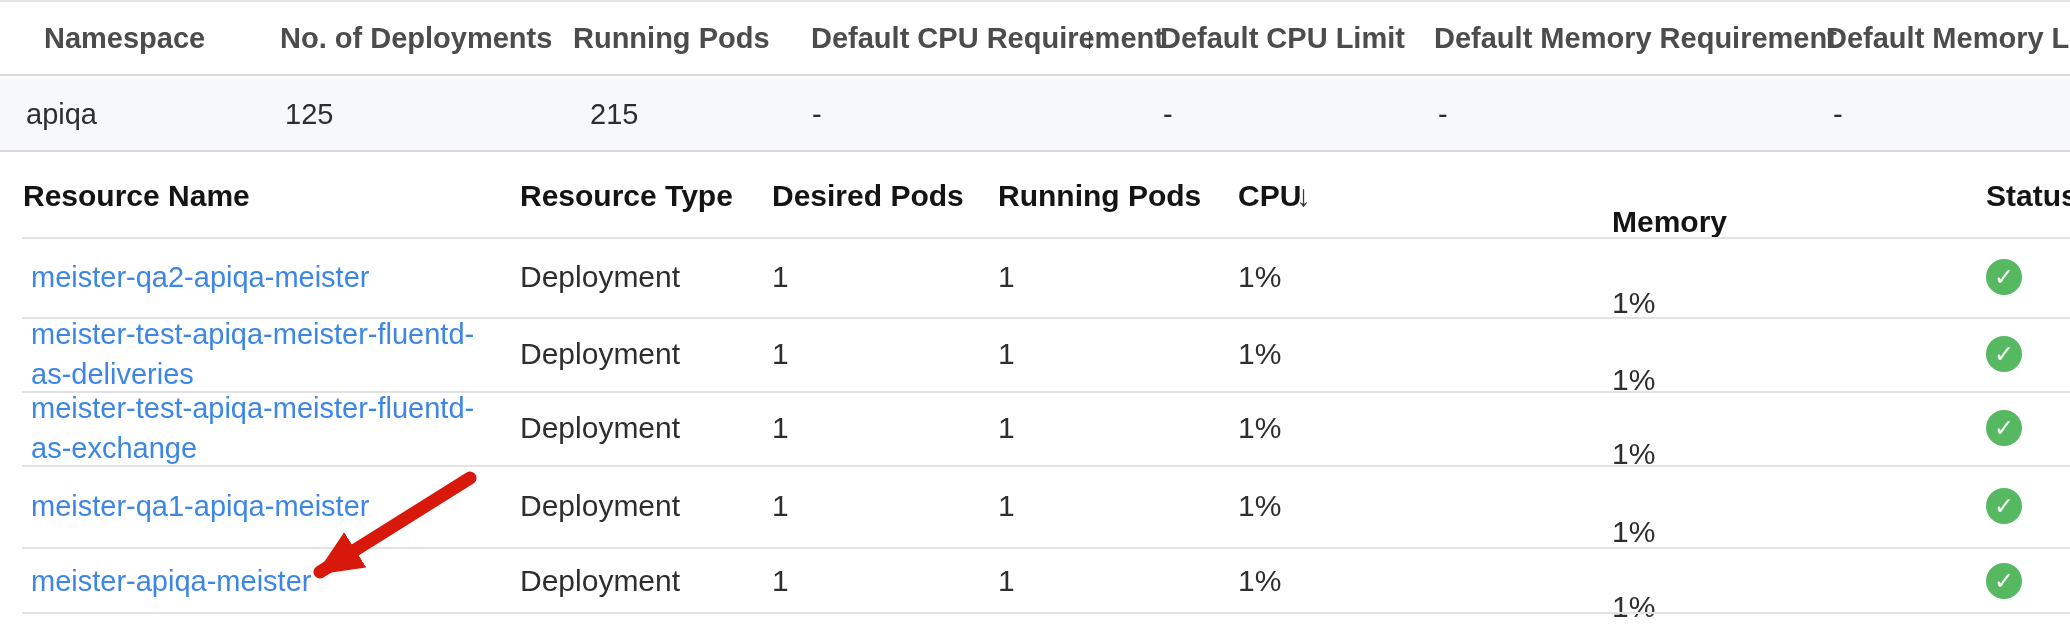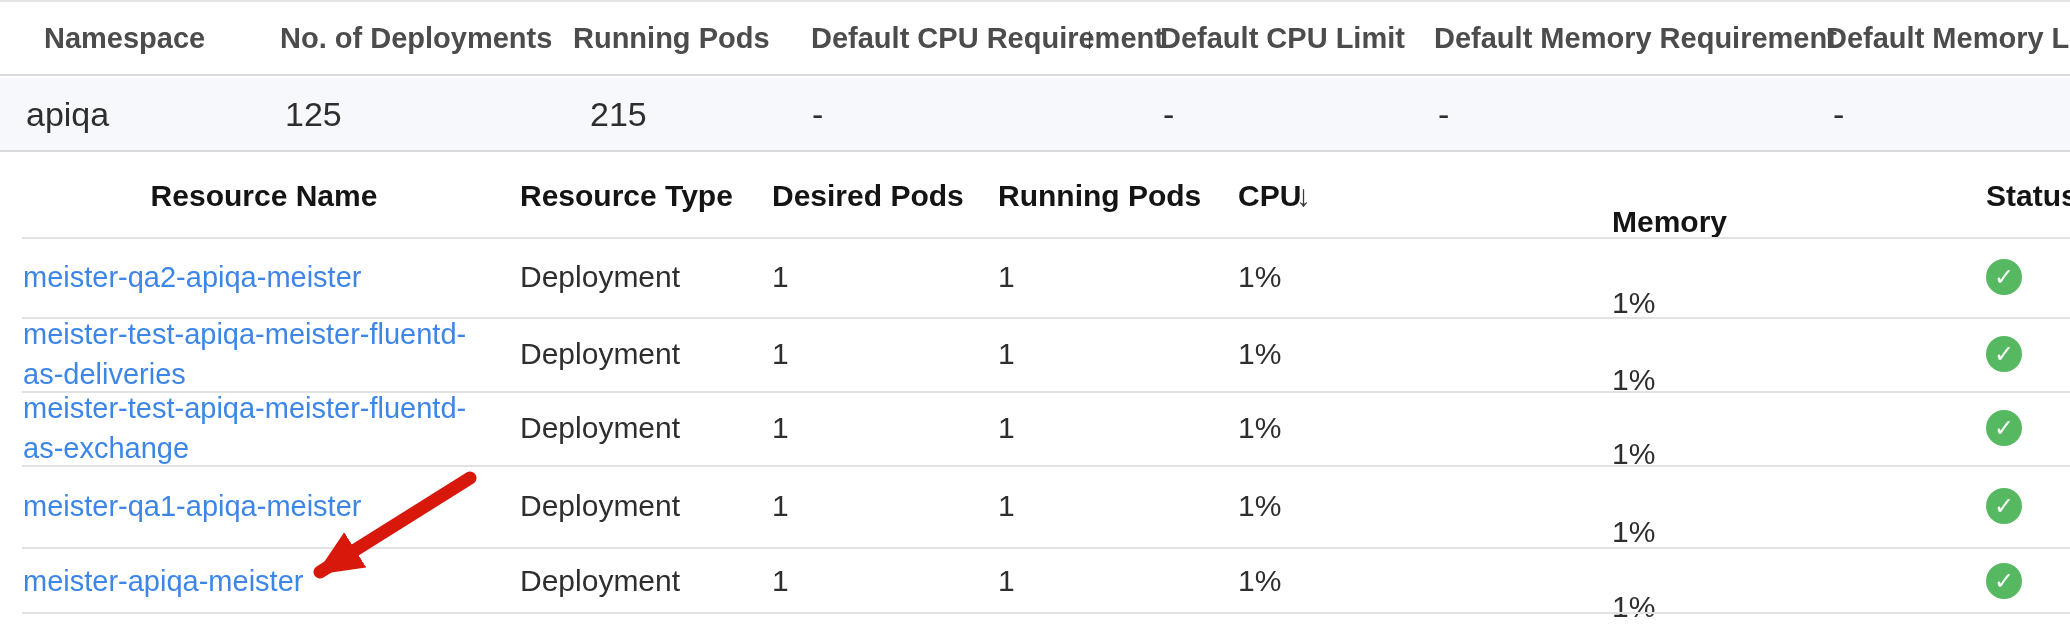--- a/index.html
+++ b/index.html
@@ -10,51 +10,51 @@
   }
   
   .t1-header { position:absolute; left:0; top:0; width:2070px; height:76px; border-top:2px solid #e4e4e4; border-bottom:2px solid #dadada; }
   .t1-header .hcell {
     position:absolute; top:50%; transform:translateY(-50%);
     font-size:29px; font-weight:600; color:#4c4c4c; white-space:nowrap;
   }
   .t1-row { position:absolute; left:0; top:78px; width:2070px; height:74px; background:#f7f8fc; border-bottom:2px solid #dadada; }
   .t1-row .vcell {
     position:absolute; top:50%; transform:translateY(-50%);
-    font-size:34px; color:#2e2e2e; white-space:nowrap;
+    font-size:29px; color:#2e2e2e; white-space:nowrap;
   }
   .h1-namespace{left:44px}.h1-deployments{left:280px}.h1-runpods{left:573px}
   .h1-cpureq{left:811px}.h1-cpulim{left:1160px}.h1-memreq{left:1434px}.h1-memlim{left:1826px}
   .v1-namespace{left:26px}.v1-deployments{left:285px}.v1-runpods{left:590px}
   .v1-cpureq{left:812px}.v1-cpulim{left:1163px}.v1-memreq{left:1438px}.v1-memlim{left:1833px}
   .sort-icon { display:inline-block; font-size:30px; color:#3c3c3c; cursor:pointer; }
   .t1-sort { position:absolute; left:1082px; top:50%; transform:translateY(-50%); }
   
-  .t2-header { position:absolute; left:0; top:154px; width:2070px; height:83px;text-align:center; }
+  .t2-header { position:absolute; left:0; top:154px; width:2070px; height:83px; }
   .t2-header .hcell {
     position:absolute; top:50%; transform:translateY(-50%);
     font-size:30px; font-weight:700; color:#141414; white-space:nowrap;
   }
   .t2-sort { position:absolute; left:1296px; top:50%; transform:translateY(-50%); }
   .t2-body { position:absolute; left:0; top:237px; width:2070px; }
   .t2-row { position:relative; width:2070px; }
   .t2-row .sep { position:absolute; left:22px; right:0; top:0; height:2px; background:#e2e2e2; }
   .t2-row:last-child::after { content:""; position:absolute; left:22px; right:0; bottom:0; height:2px; background:#e2e2e2; }
   .r-h80{height:80px}.r-h83{height:74px}.r-h82{height:82px}.r-h67{height:67px}
   .cell { position:absolute; top:50%; transform:translateY(-50%); font-size:30px; color:#2e2e2e; white-space:nowrap; }
   .c-name   { left:23px; width:482px; white-space:normal; line-height:40px; }
   .c-type   { left:520px; }
   .c-desired{ left:772px; }
   .c-running{ left:998px; }
   .c-cpu    { left:1238px; }
   .c-cpubar { left:1322px; }
   .c-mem    { left:1612px;margin-top:26px; }
   .c-membar { left:1702px; }
   .c-status { left:1986px; }
-  .link { color:#3d86e6; text-decoration:none; font-size:29px; cursor:pointer; }
+  .link { color:#3d86e6; text-decoration:none; font-size:29px; cursor:pointer;margin-left:8px; }
   .bar { width:176px; height:20px; background:#e8e8e8; border-radius:10px; overflow:hidden; }
   .bar .fill { display:block; height:100%; border-radius:10px; width:12px; }
   .fill-cpu { background:#478fee; }
   .fill-mem { background:#4cb returned#4caf5f; } 
   .fill-mem { background:#4caf5f; }
   .status-ok {
     display:flex; align-items:center; justify-content:center;
     width:36px; height:36px; border-radius:50%; background:#56b961;
     color:#fff; font-size:24px; font-weight:700;
   }

